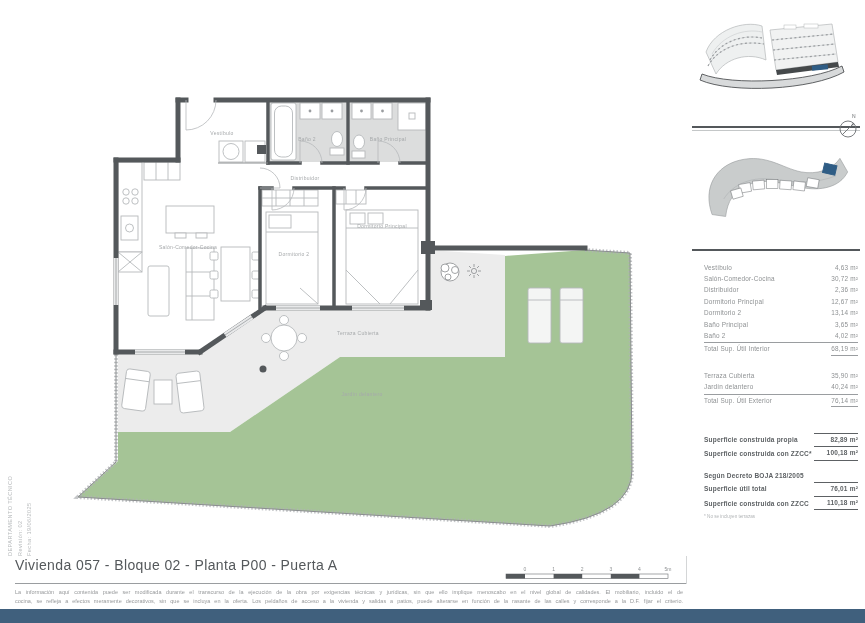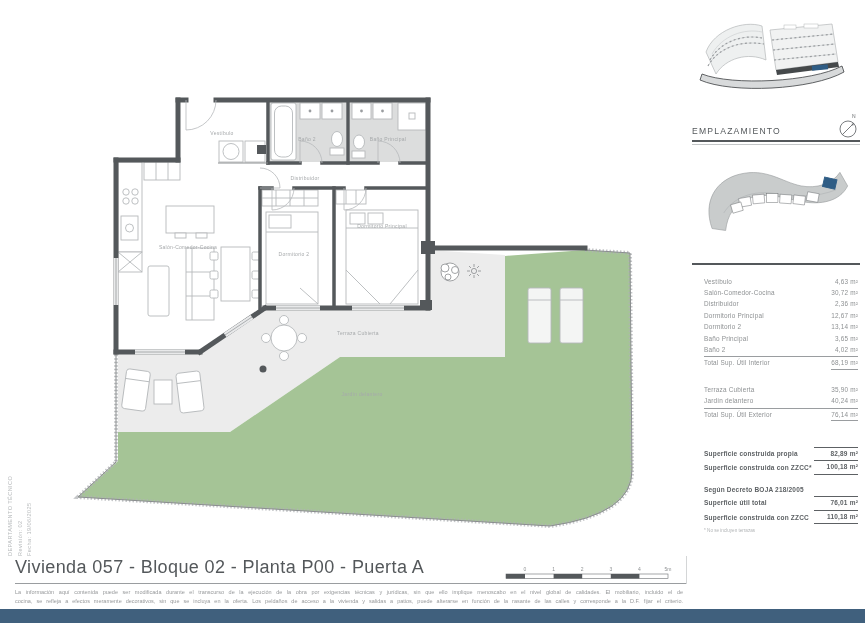--- a/index.html
+++ b/index.html
@@ -7,21 +7,21 @@
   .sheet{position:absolute;inset:0;background:#fff;}
 
   
   .side-note{position:absolute;left:6px;top:556px;transform:rotate(-90deg);transform-origin:0 0;width:145px;
     font-size:5.6px;color:#b7babc;line-height:1.7;letter-spacing:.4px;white-space:nowrap;}
 
   
   .plan-svg{position:absolute;left:0;top:0;}
 
   
-  .plan-title{position:absolute;left:15px;top:557px;font-size:18px;color:#54585b;letter-spacing:.4px;}
+  .plan-title{position:absolute;left:15px;top:557px;font-size:14px;color:#54585b;letter-spacing:.4px;}
   .title-rule{position:absolute;left:15px;top:583px;width:671px;height:1px;background:#9a9da0;}
   .title-vdiv{position:absolute;left:686px;top:556px;width:1px;height:28px;background:#d4d6d7;}
   .disclaimer{position:absolute;left:15px;top:588px;width:668px;font-size:5.5px;color:#97999b;line-height:9px;}
   .disclaimer div{text-align:justify;text-align-last:justify;}
 
   .footer-bar{position:absolute;left:0;bottom:0;width:865px;height:14px;}
 
   
   .right-col{position:absolute;left:692px;top:8px;width:168px;}
   .render-box{width:168px;height:100px;}
@@ -272,21 +272,20 @@
       <rect x="92" y="17" width="12" height="4" fill="#ffffff" stroke="#b4b7b9" stroke-width="0.5"></rect>
       <rect x="112" y="16" width="14" height="4" fill="#ffffff" stroke="#b4b7b9" stroke-width="0.5"></rect>
       <path d="M84,62 L146,54 L147,59 L85,67 Z" fill="#45494b"></path>
       <g transform="rotate(-5 128 60)">
           <rect x="120" y="57" width="16" height="5" fill="#2f5d85"></rect>
         </g>
     </svg>
 
     
     <div class="sec">
-      <div class="sec-heading">EMPLAZAMIENTO</div>
       <div class="sec-rule"></div>
       <div class="sec-rule2"></div>
       <svg class="compass" width="22" height="28" viewBox="0 0 22 28">
         <text x="14" y="6" font-size="5" fill="#6a6d70">N</text>
         <circle cx="10" cy="17" r="8" fill="none" stroke="#6a6d70" stroke-width="0.9"></circle>
         <path d="M4,23 L16,11" stroke="#6a6d70" stroke-width="0.9"></path>
         <path d="M16,11 L13.5,12 L15,14 Z" fill="#6a6d70"></path>
       </svg>
       <svg class="site-box" viewBox="0 0 168 95">
         <path d="M18,78 C8,50 22,28 46,22 C74,15 90,30 110,34 C126,37 142,32 150,20 L158,34 C150,50 130,54 110,50 C90,46 72,40 56,47 C40,54 34,64 32,80 Z" fill="#c9cccc" stroke="#95989a" stroke-width="0.6"></path>

